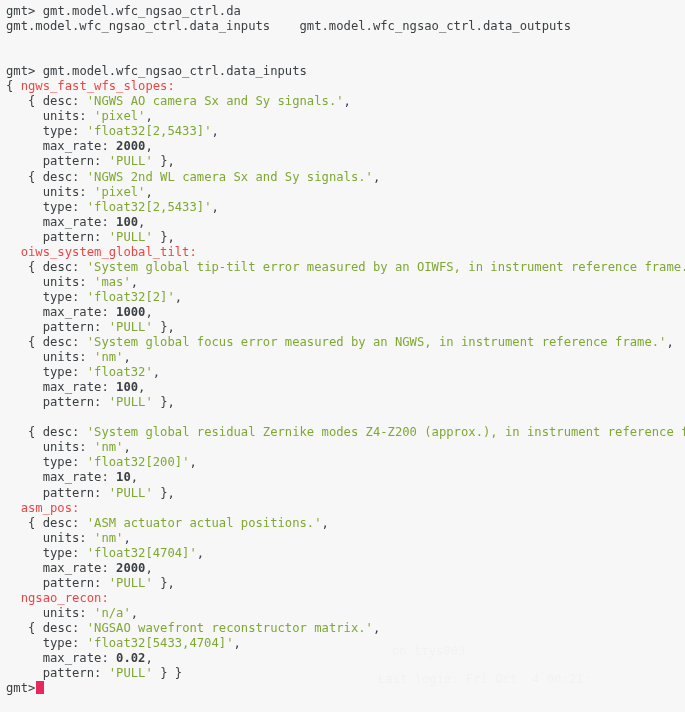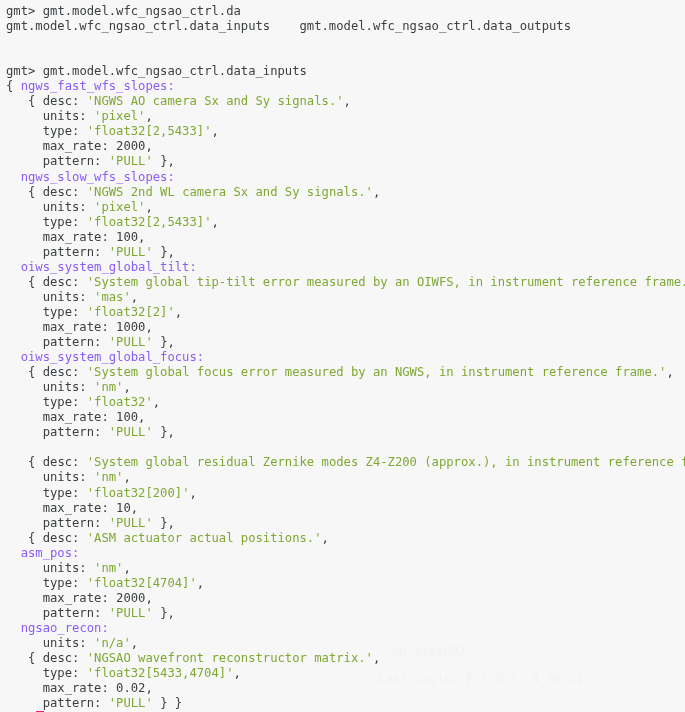--- a/index.html
+++ b/index.html
@@ -44,23 +44,23 @@
     z-index: 1;
   }
   .line {
     white-space: pre;
     min-height: 15.05px;
   }
   .line.blank { height: 15.05px; }
 
   
   .tok-plain  { color: #3c4043; }
-  .tok-key    { color: #8b5cf6; }
+  .tok-key    { color: #ef4444; }
   .tok-str    { color: #7fa832; }
-  .tok-num    { color: #3c4043; }
+  .tok-num    { color: #3c4043; font-weight: bold; }
   .tok-prompt { color: #3c4043; }
   .tok-punc   { color: #3c4043; }
 
   .cursor {
     display: inline-block;
     width: 8px;
     height: 13px;
     background: #e8285a;
     vertical-align: -2px;
     margin-left: 1px;
@@ -87,50 +87,48 @@
 
     <div class="line"><span class="tok-prompt">gmt&gt;</span><span class="tok-plain"> </span><span class="tok-plain">gmt.model.wfc_ngsao_ctrl.data_inputs</span></div>
 
     <div class="line"><span class="tok-punc">{</span><span class="tok-plain"> </span><span class="tok-key">ngws_fast_wfs_slopes:</span></div>
     <div class="line"><span class="tok-plain">   </span><span class="tok-punc">{</span><span class="tok-plain"> </span><span class="tok-plain">desc:</span><span class="tok-plain"> </span><span class="tok-str">'</span><span class="tok-str">NGWS AO camera Sx and Sy signals.</span><span class="tok-str">'</span><span class="tok-punc">,</span></div>
     <div class="line"><span class="tok-plain">     </span><span class="tok-plain">units:</span><span class="tok-plain"> </span><span class="tok-str">'</span><span class="tok-str">pixel</span><span class="tok-str">'</span><span class="tok-punc">,</span></div>
     <div class="line"><span class="tok-plain">     </span><span class="tok-plain">type:</span><span class="tok-plain"> </span><span class="tok-str">'</span><span class="tok-str">float32[2,5433]</span><span class="tok-str">'</span><span class="tok-punc">,</span></div>
     <div class="line"><span class="tok-plain">     </span><span class="tok-plain">max_rate:</span><span class="tok-plain"> </span><span class="tok-num">2000</span><span class="tok-punc">,</span></div>
     <div class="line"><span class="tok-plain">     </span><span class="tok-plain">pattern:</span><span class="tok-plain"> </span><span class="tok-str">'</span><span class="tok-str">PULL</span><span class="tok-str">'</span><span class="tok-plain"> </span><span class="tok-punc">},</span></div>
 
-    <div class="line"><span class="tok-plain">  </span><span class="tok-key">ngws_slow_wfs_slopes:</span></div>
     <div class="line"><span class="tok-plain">   </span><span class="tok-punc">{</span><span class="tok-plain"> </span><span class="tok-plain">desc:</span><span class="tok-plain"> </span><span class="tok-str">'</span><span class="tok-str">NGWS 2nd WL camera Sx and Sy signals.</span><span class="tok-str">'</span><span class="tok-punc">,</span></div>
     <div class="line"><span class="tok-plain">     </span><span class="tok-plain">units:</span><span class="tok-plain"> </span><span class="tok-str">'</span><span class="tok-str">pixel</span><span class="tok-str">'</span><span class="tok-punc">,</span></div>
     <div class="line"><span class="tok-plain">     </span><span class="tok-plain">type:</span><span class="tok-plain"> </span><span class="tok-str">'</span><span class="tok-str">float32[2,5433]</span><span class="tok-str">'</span><span class="tok-punc">,</span></div>
     <div class="line"><span class="tok-plain">     </span><span class="tok-plain">max_rate:</span><span class="tok-plain"> </span><span class="tok-num">100</span><span class="tok-punc">,</span></div>
     <div class="line"><span class="tok-plain">     </span><span class="tok-plain">pattern:</span><span class="tok-plain"> </span><span class="tok-str">'</span><span class="tok-str">PULL</span><span class="tok-str">'</span><span class="tok-plain"> </span><span class="tok-punc">},</span></div>
 
     <div class="line"><span class="tok-plain">  </span><span class="tok-key">oiws_system_global_tilt:</span></div>
     <div class="line"><span class="tok-plain">   </span><span class="tok-punc">{</span><span class="tok-plain"> </span><span class="tok-plain">desc:</span><span class="tok-plain"> </span><span class="tok-str">'</span><span class="tok-str">System global tip-tilt error measured by an OIWFS, in instrument reference frame.</span></div>
     <div class="line"><span class="tok-plain">     </span><span class="tok-plain">units:</span><span class="tok-plain"> </span><span class="tok-str">'</span><span class="tok-str">mas</span><span class="tok-str">'</span><span class="tok-punc">,</span></div>
     <div class="line"><span class="tok-plain">     </span><span class="tok-plain">type:</span><span class="tok-plain"> </span><span class="tok-str">'</span><span class="tok-str">float32[2]</span><span class="tok-str">'</span><span class="tok-punc">,</span></div>
     <div class="line"><span class="tok-plain">     </span><span class="tok-plain">max_rate:</span><span class="tok-plain"> </span><span class="tok-num">1000</span><span class="tok-punc">,</span></div>
     <div class="line"><span class="tok-plain">     </span><span class="tok-plain">pattern:</span><span class="tok-plain"> </span><span class="tok-str">'</span><span class="tok-str">PULL</span><span class="tok-str">'</span><span class="tok-plain"> </span><span class="tok-punc">},</span></div>
 
-    <div class="line"><span class="tok-plain">  </span><span class="tok-key">oiws_system_global_focus:</span></div>
     <div class="line"><span class="tok-plain">   </span><span class="tok-punc">{</span><span class="tok-plain"> </span><span class="tok-plain">desc:</span><span class="tok-plain"> </span><span class="tok-str">'</span><span class="tok-str">System global focus error measured by an NGWS, in instrument reference frame.</span><span class="tok-str">'</span><span class="tok-punc">,</span></div>
     <div class="line"><span class="tok-plain">     </span><span class="tok-plain">units:</span><span class="tok-plain"> </span><span class="tok-str">'</span><span class="tok-str">nm</span><span class="tok-str">'</span><span class="tok-punc">,</span></div>
     <div class="line"><span class="tok-plain">     </span><span class="tok-plain">type:</span><span class="tok-plain"> </span><span class="tok-str">'</span><span class="tok-str">float32</span><span class="tok-str">'</span><span class="tok-punc">,</span></div>
     <div class="line"><span class="tok-plain">     </span><span class="tok-plain">max_rate:</span><span class="tok-plain"> </span><span class="tok-num">100</span><span class="tok-punc">,</span></div>
     <div class="line"><span class="tok-plain">     </span><span class="tok-plain">pattern:</span><span class="tok-plain"> </span><span class="tok-str">'</span><span class="tok-str">PULL</span><span class="tok-str">'</span><span class="tok-plain"> </span><span class="tok-punc">},</span></div>
 
     <div class="line"><span class="tok-plain">  </span></div>
     <div class="line"><span class="tok-plain">   </span><span class="tok-punc">{</span><span class="tok-plain"> </span><span class="tok-plain">desc:</span><span class="tok-plain"> </span><span class="tok-str">'</span><span class="tok-str">System global residual Zernike modes Z4-Z200 (approx.), in instrument reference frame.</span></div>
     <div class="line"><span class="tok-plain">     </span><span class="tok-plain">units:</span><span class="tok-plain"> </span><span class="tok-str">'</span><span class="tok-str">nm</span><span class="tok-str">'</span><span class="tok-punc">,</span></div>
     <div class="line"><span class="tok-plain">     </span><span class="tok-plain">type:</span><span class="tok-plain"> </span><span class="tok-str">'</span><span class="tok-str">float32[200]</span><span class="tok-str">'</span><span class="tok-punc">,</span></div>
     <div class="line"><span class="tok-plain">     </span><span class="tok-plain">max_rate:</span><span class="tok-plain"> </span><span class="tok-num">10</span><span class="tok-punc">,</span></div>
     <div class="line"><span class="tok-plain">     </span><span class="tok-plain">pattern:</span><span class="tok-plain"> </span><span class="tok-str">'</span><span class="tok-str">PULL</span><span class="tok-str">'</span><span class="tok-plain"> </span><span class="tok-punc">},</span></div>
 
+    <div class="line"><span class="tok-plain">  </span><span class="tok-key">asm_pos:</span></div>
     <div class="line"><span class="tok-plain">   </span><span class="tok-punc">{</span><span class="tok-plain"> </span><span class="tok-plain">desc:</span><span class="tok-plain"> </span><span class="tok-str">'</span><span class="tok-str">ASM actuator actual positions.</span><span class="tok-str">'</span><span class="tok-punc">,</span></div>
-    <div class="line"><span class="tok-plain">  </span><span class="tok-key">asm_pos:</span></div>
     <div class="line"><span class="tok-plain">     </span><span class="tok-plain">units:</span><span class="tok-plain"> </span><span class="tok-str">'</span><span class="tok-str">nm</span><span class="tok-str">'</span><span class="tok-punc">,</span></div>
     <div class="line"><span class="tok-plain">     </span><span class="tok-plain">type:</span><span class="tok-plain"> </span><span class="tok-str">'</span><span class="tok-str">float32[4704]</span><span class="tok-str">'</span><span class="tok-punc">,</span></div>
     <div class="line"><span class="tok-plain">     </span><span class="tok-plain">max_rate:</span><span class="tok-plain"> </span><span class="tok-num">2000</span><span class="tok-punc">,</span></div>
     <div class="line"><span class="tok-plain">     </span><span class="tok-plain">pattern:</span><span class="tok-plain"> </span><span class="tok-str">'</span><span class="tok-str">PULL</span><span class="tok-str">'</span><span class="tok-plain"> </span><span class="tok-punc">},</span></div>
 
     <div class="line"><span class="tok-plain">  </span><span class="tok-key">ngsao_recon:</span></div>
     <div class="line"><span class="tok-plain">     </span><span class="tok-plain">units:</span><span class="tok-plain"> </span><span class="tok-str">'</span><span class="tok-str">n/a</span><span class="tok-str">'</span><span class="tok-punc">,</span></div>
     <div class="line"><span class="tok-plain">   </span><span class="tok-punc">{</span><span class="tok-plain"> </span><span class="tok-plain">desc:</span><span class="tok-plain"> </span><span class="tok-str">'</span><span class="tok-str">NGSAO wavefront reconstructor matrix.</span><span class="tok-str">'</span><span class="tok-punc">,</span></div>
     <div class="line"><span class="tok-plain">     </span><span class="tok-plain">type:</span><span class="tok-plain"> </span><span class="tok-str">'</span><span class="tok-str">float32[5433,4704]</span><span class="tok-str">'</span><span class="tok-punc">,</span></div>
     <div class="line"><span class="tok-plain">     </span><span class="tok-plain">max_rate:</span><span class="tok-plain"> </span><span class="tok-num">0.02</span><span class="tok-punc">,</span></div>

